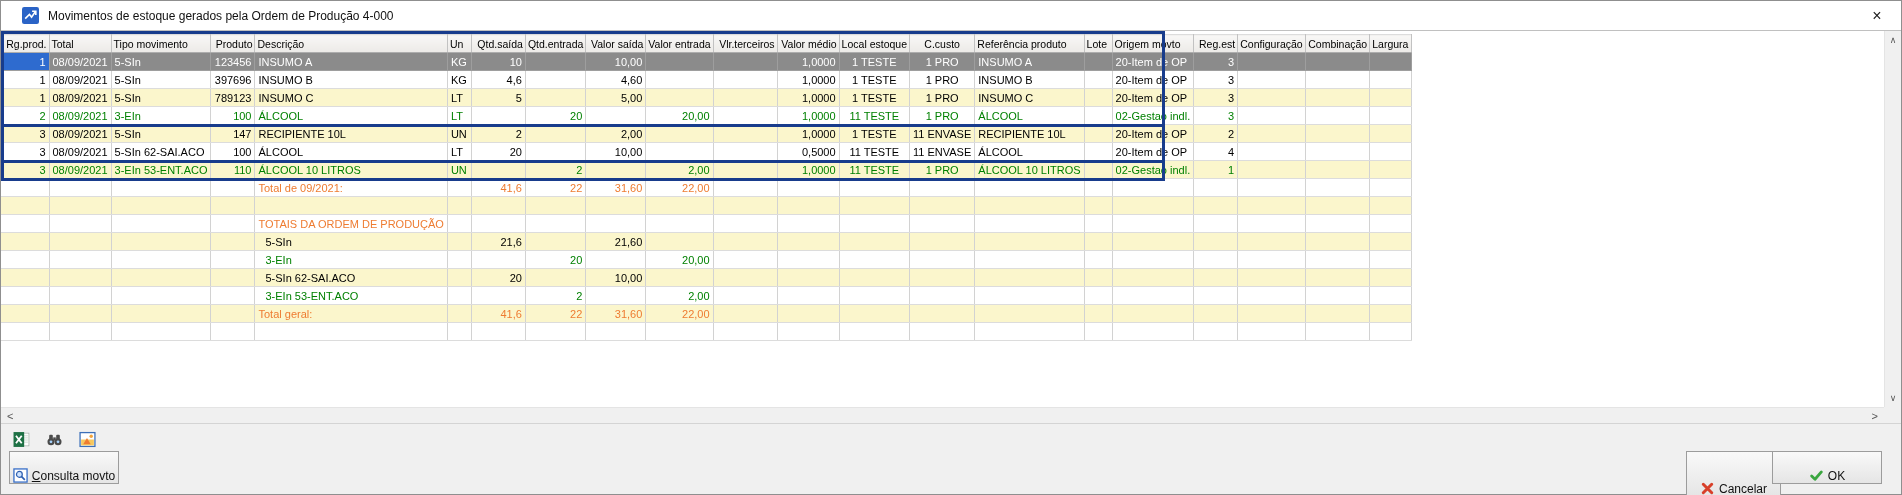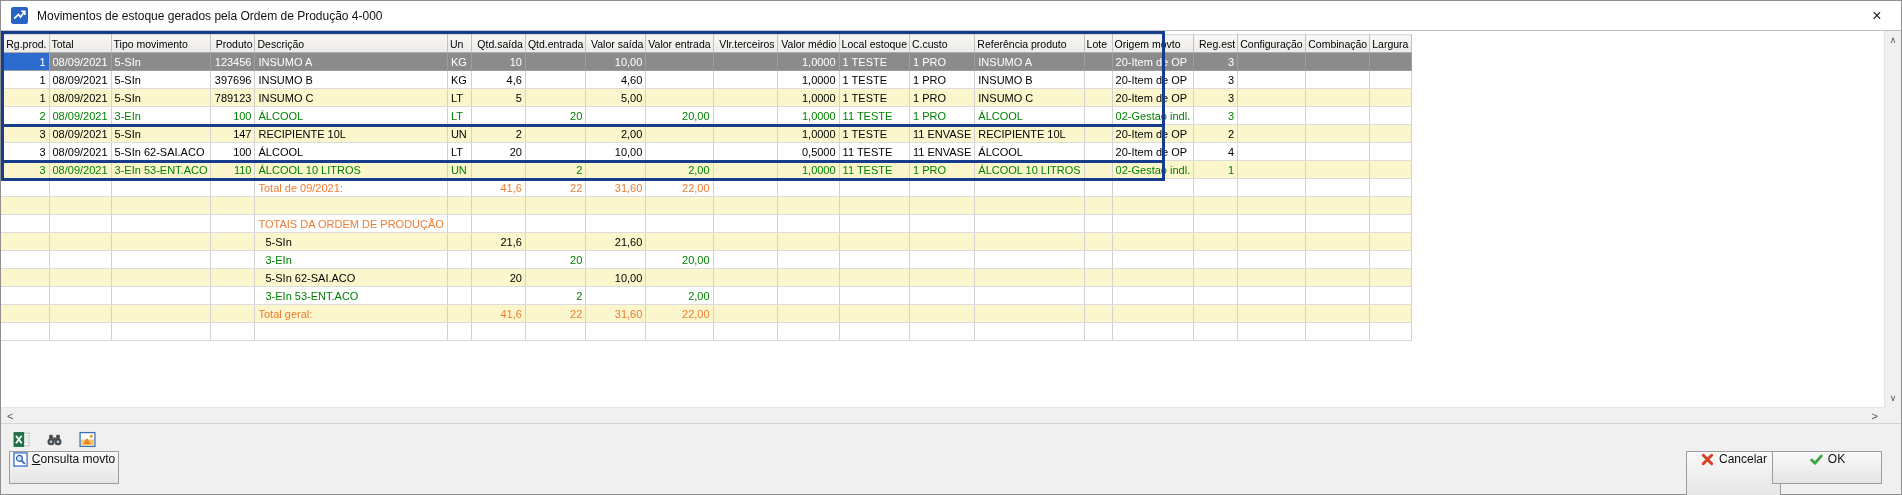--- a/index.html
+++ b/index.html
@@ -12,36 +12,36 @@
     --selected-text:#ffffff;
   }
   *{box-sizing:border-box}
   html,body{margin:0;padding:0}
   body{
     width:1902px;height:495px;overflow:hidden;background:#fff;
     font-family:"Liberation Sans",sans-serif;position:relative;
   }
   .window{position:absolute;inset:0;border:1px solid #8f8f8f;background:#fff;display:flex;flex-direction:column}
   
-  .titlebar{flex:0 0 30px;display:flex;align-items:center;background:#fff;border-bottom:1px solid #c0c0c0;padding:0 6px 0 10px}
+  .titlebar{flex:0 0 30px;display:flex;align-items:center;background:#fff;border-bottom:1px solid #c0c0c0;padding:0 6px 0 21px}
   .title-icon{width:17px;height:17px;margin-right:9px;flex:0 0 auto}
   .title-text{font-size:12px;color:#111;flex:1 1 auto;white-space:nowrap}
   .close-btn{width:36px;text-align:center;font-size:16px;line-height:28px;color:#222;cursor:default}
   
   .gridwrap{position:relative;flex:1 1 auto;background:#fff;overflow:hidden}
   table{border-collapse:collapse;table-layout:fixed;margin:3px 13px 0 0}
   th,td{height:18px;overflow:hidden;white-space:nowrap}
   th{
     font-size:10.5px;font-weight:normal;color:#000;text-align:left;padding:0 2px;
     background:linear-gradient(#f8f7f6,#eceae7);
     border-right:1px solid #c2c2c2;border-bottom:1px solid #adadad;border-top:1px solid #dcdcdc;
   }
   td{font-size:11px;color:#000;padding:0 3px;border-right:1px solid #d2d2d2;border-bottom:1px solid #dcdcdc}
   .al-right{text-align:right}
-  .al-center{}
+  .al-center{text-align:center}
   .al-left{text-align:left}
   td.indent{padding-left:10px}
   tr.bg-white td{background:#ffffff}
   tr.bg-yellow td{background:var(--row-yellow)}
   tr.bg-sel td{background:var(--selected-row-bg);color:var(--selected-text);border-right-color:#9e9e9e;border-bottom-color:#9e9e9e}
   tr.bg-sel td:first-child{background:var(--selected-cell-bg)}
   tr.fg-green td{color:var(--green-text)}
   tr.fg-orange td{color:var(--orange-text)}
   
   .blue-box{position:absolute;left:0;top:0;height:150px;border:3px solid var(--accent-border);pointer-events:none}
@@ -53,21 +53,21 @@
     display:flex;flex-direction:column;justify-content:space-between;align-items:center;padding:4px 0;
     font-family:"DejaVu Sans",sans-serif;font-size:9px;color:#555}
   .hscroll{position:absolute;left:0;right:17px;bottom:0;height:16px;background:#f0f0f0;border-top:1px solid #e4e4e4;
     display:flex;justify-content:space-between;align-items:center;padding:0 6px;
     font-size:11px;color:#555}
   .corner{position:absolute;right:0;bottom:0;width:17px;height:16px;background:#f0f0f0}
   
   .bottom-panel{flex:0 0 71px;background:#f0f0f0;border-top:1px solid #d4d4d4;position:relative}
   .tool-icons{position:absolute;left:12px;top:7px;display:flex;gap:16px;align-items:center}
   .ticon{width:17px;height:17px;display:inline-block}
-  .btn{position:absolute;display:flex;align-items:flex-start;justify-content:center;gap:4px;
+  .btn{position:absolute;display:flex;align-items:flex-end;justify-content:center;gap:4px;
     background:linear-gradient(#f9f9f9,#e5e5e5);border:1px solid #9c9c9c;font-size:12px;color:#111}
   .btn-icon{width:15px;height:15px;flex:0 0 auto}
   .btn-label{display:inline-block}
   .btn-consulta{left:8px;top:27px;width:110px;height:33px}
   .btn-consulta .btn-label::first-letter{text-decoration:underline}
   .btn-cancel{right:120px;top:27px;width:95px;height:46px}
   .btn-ok{right:19px;top:27px;width:110px;height:33px}
 </style>
 </head>
 <body>

